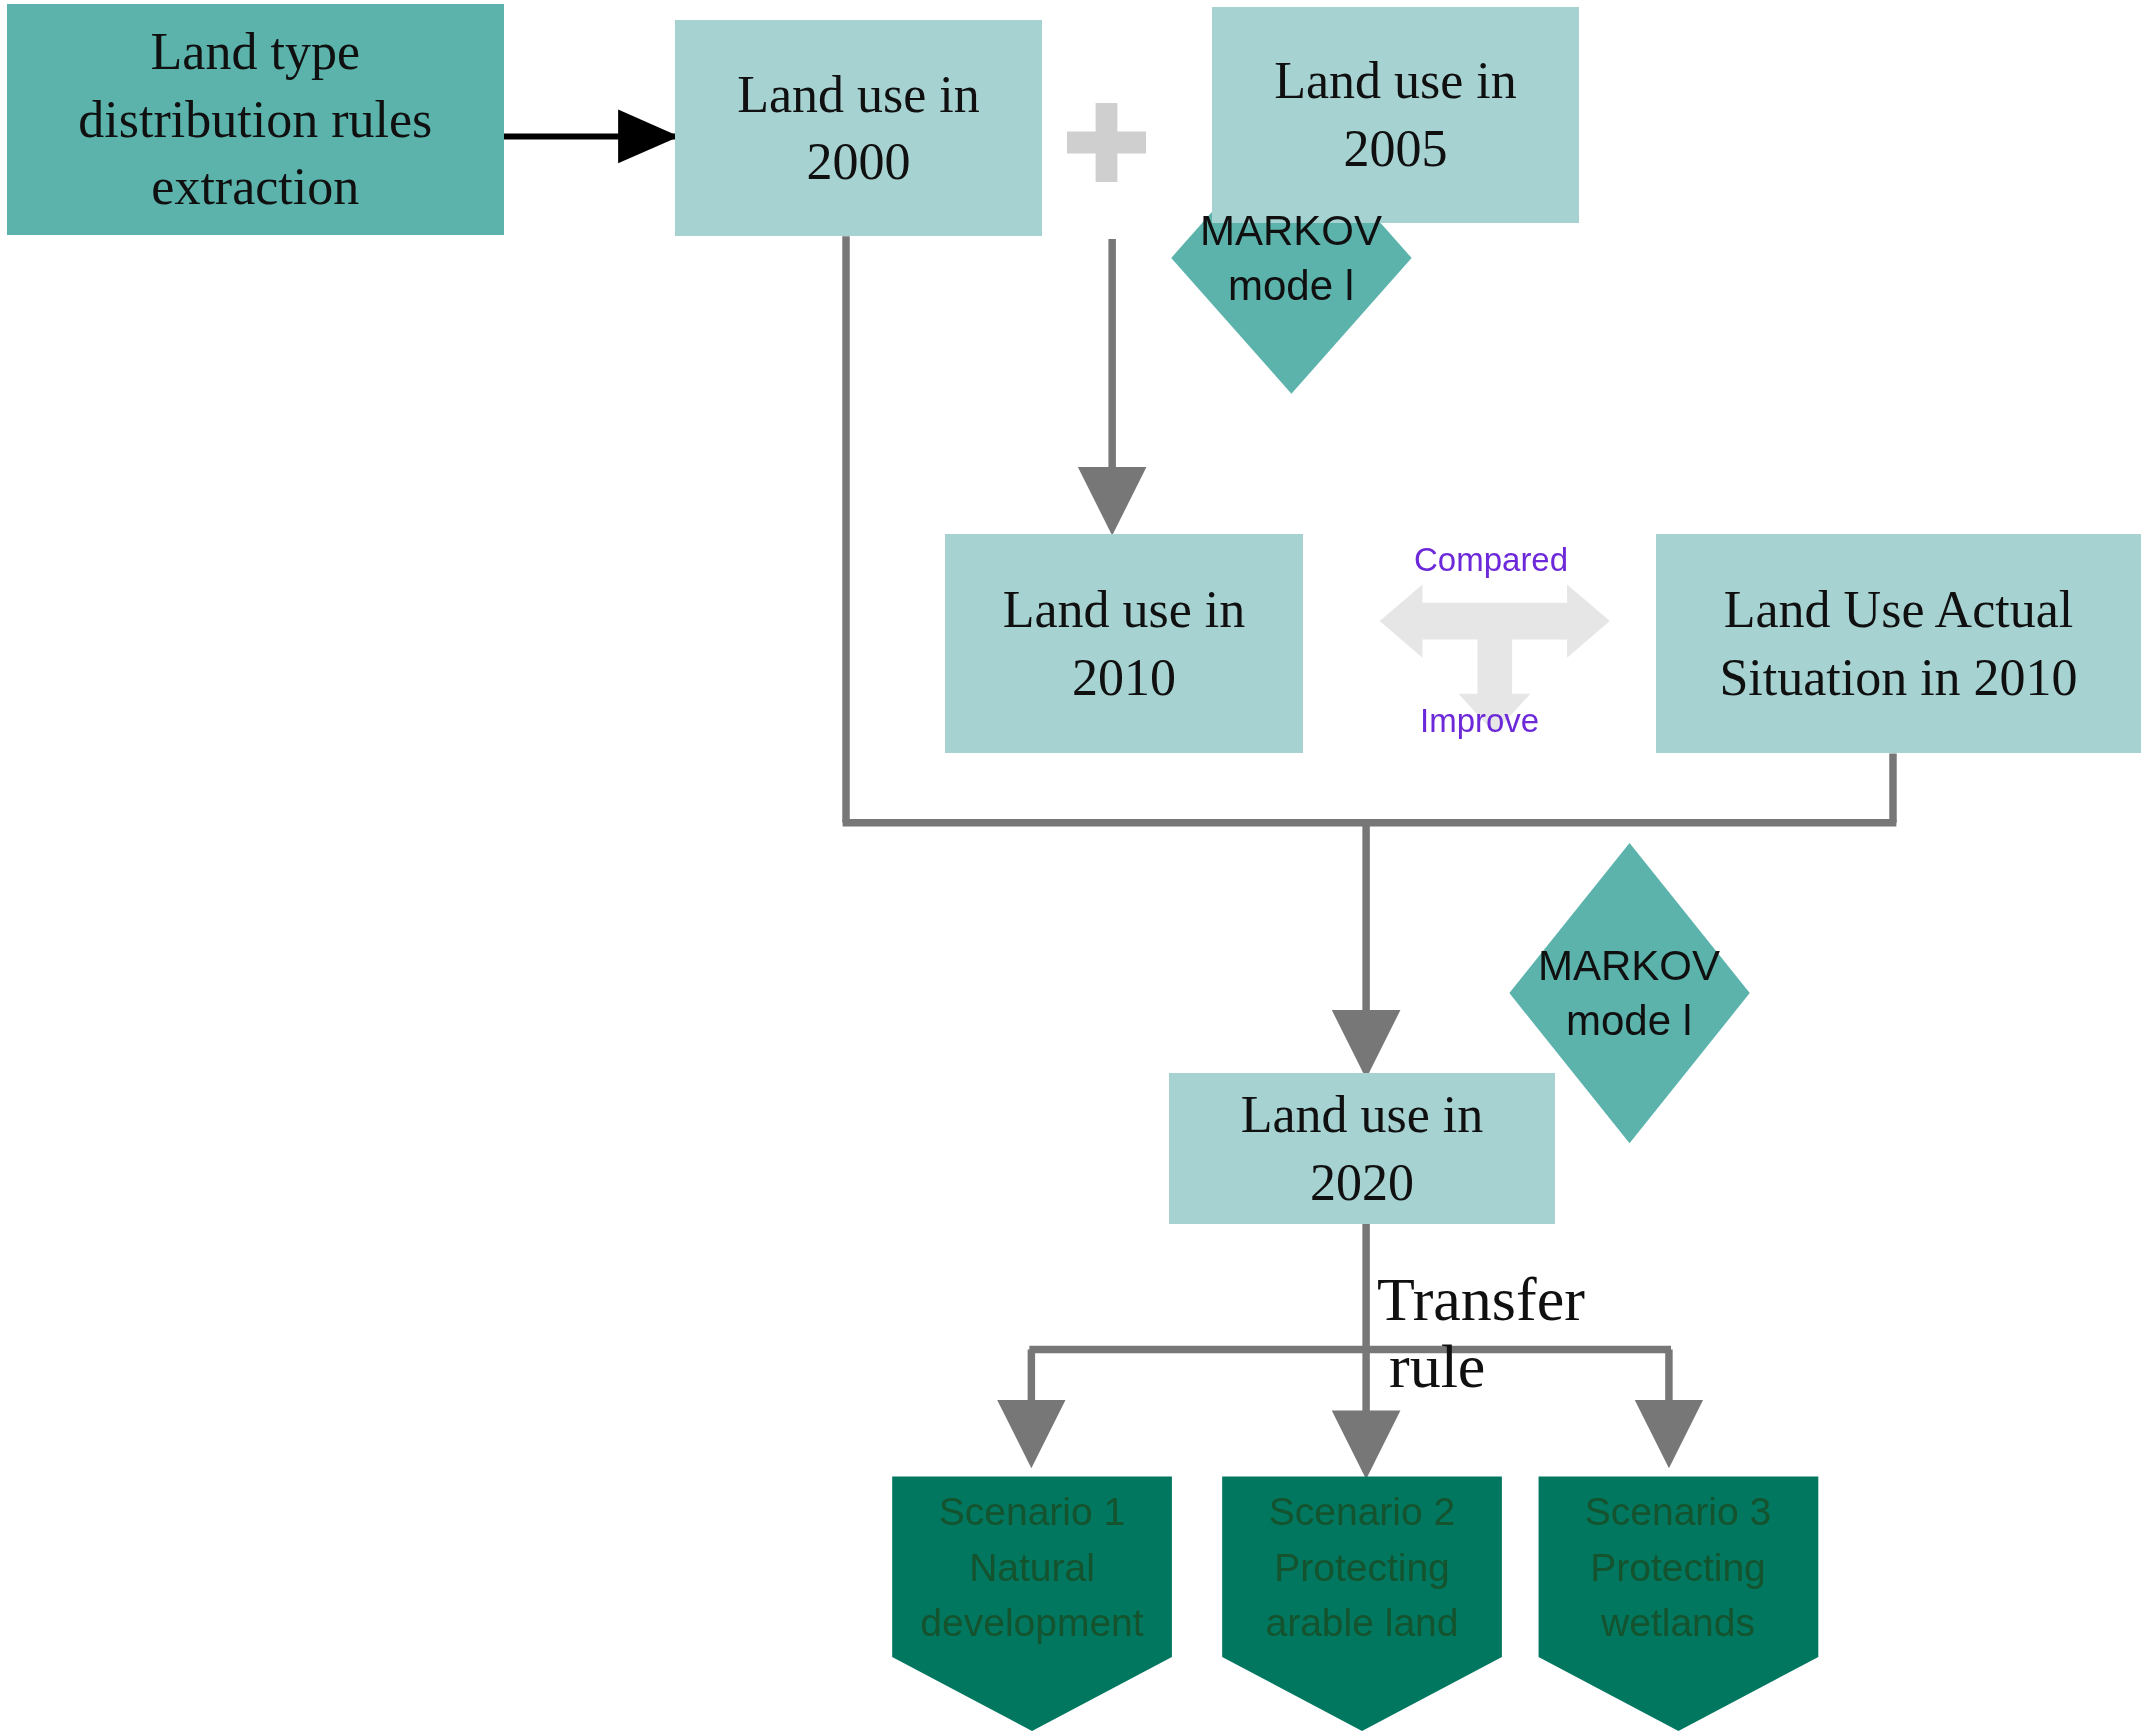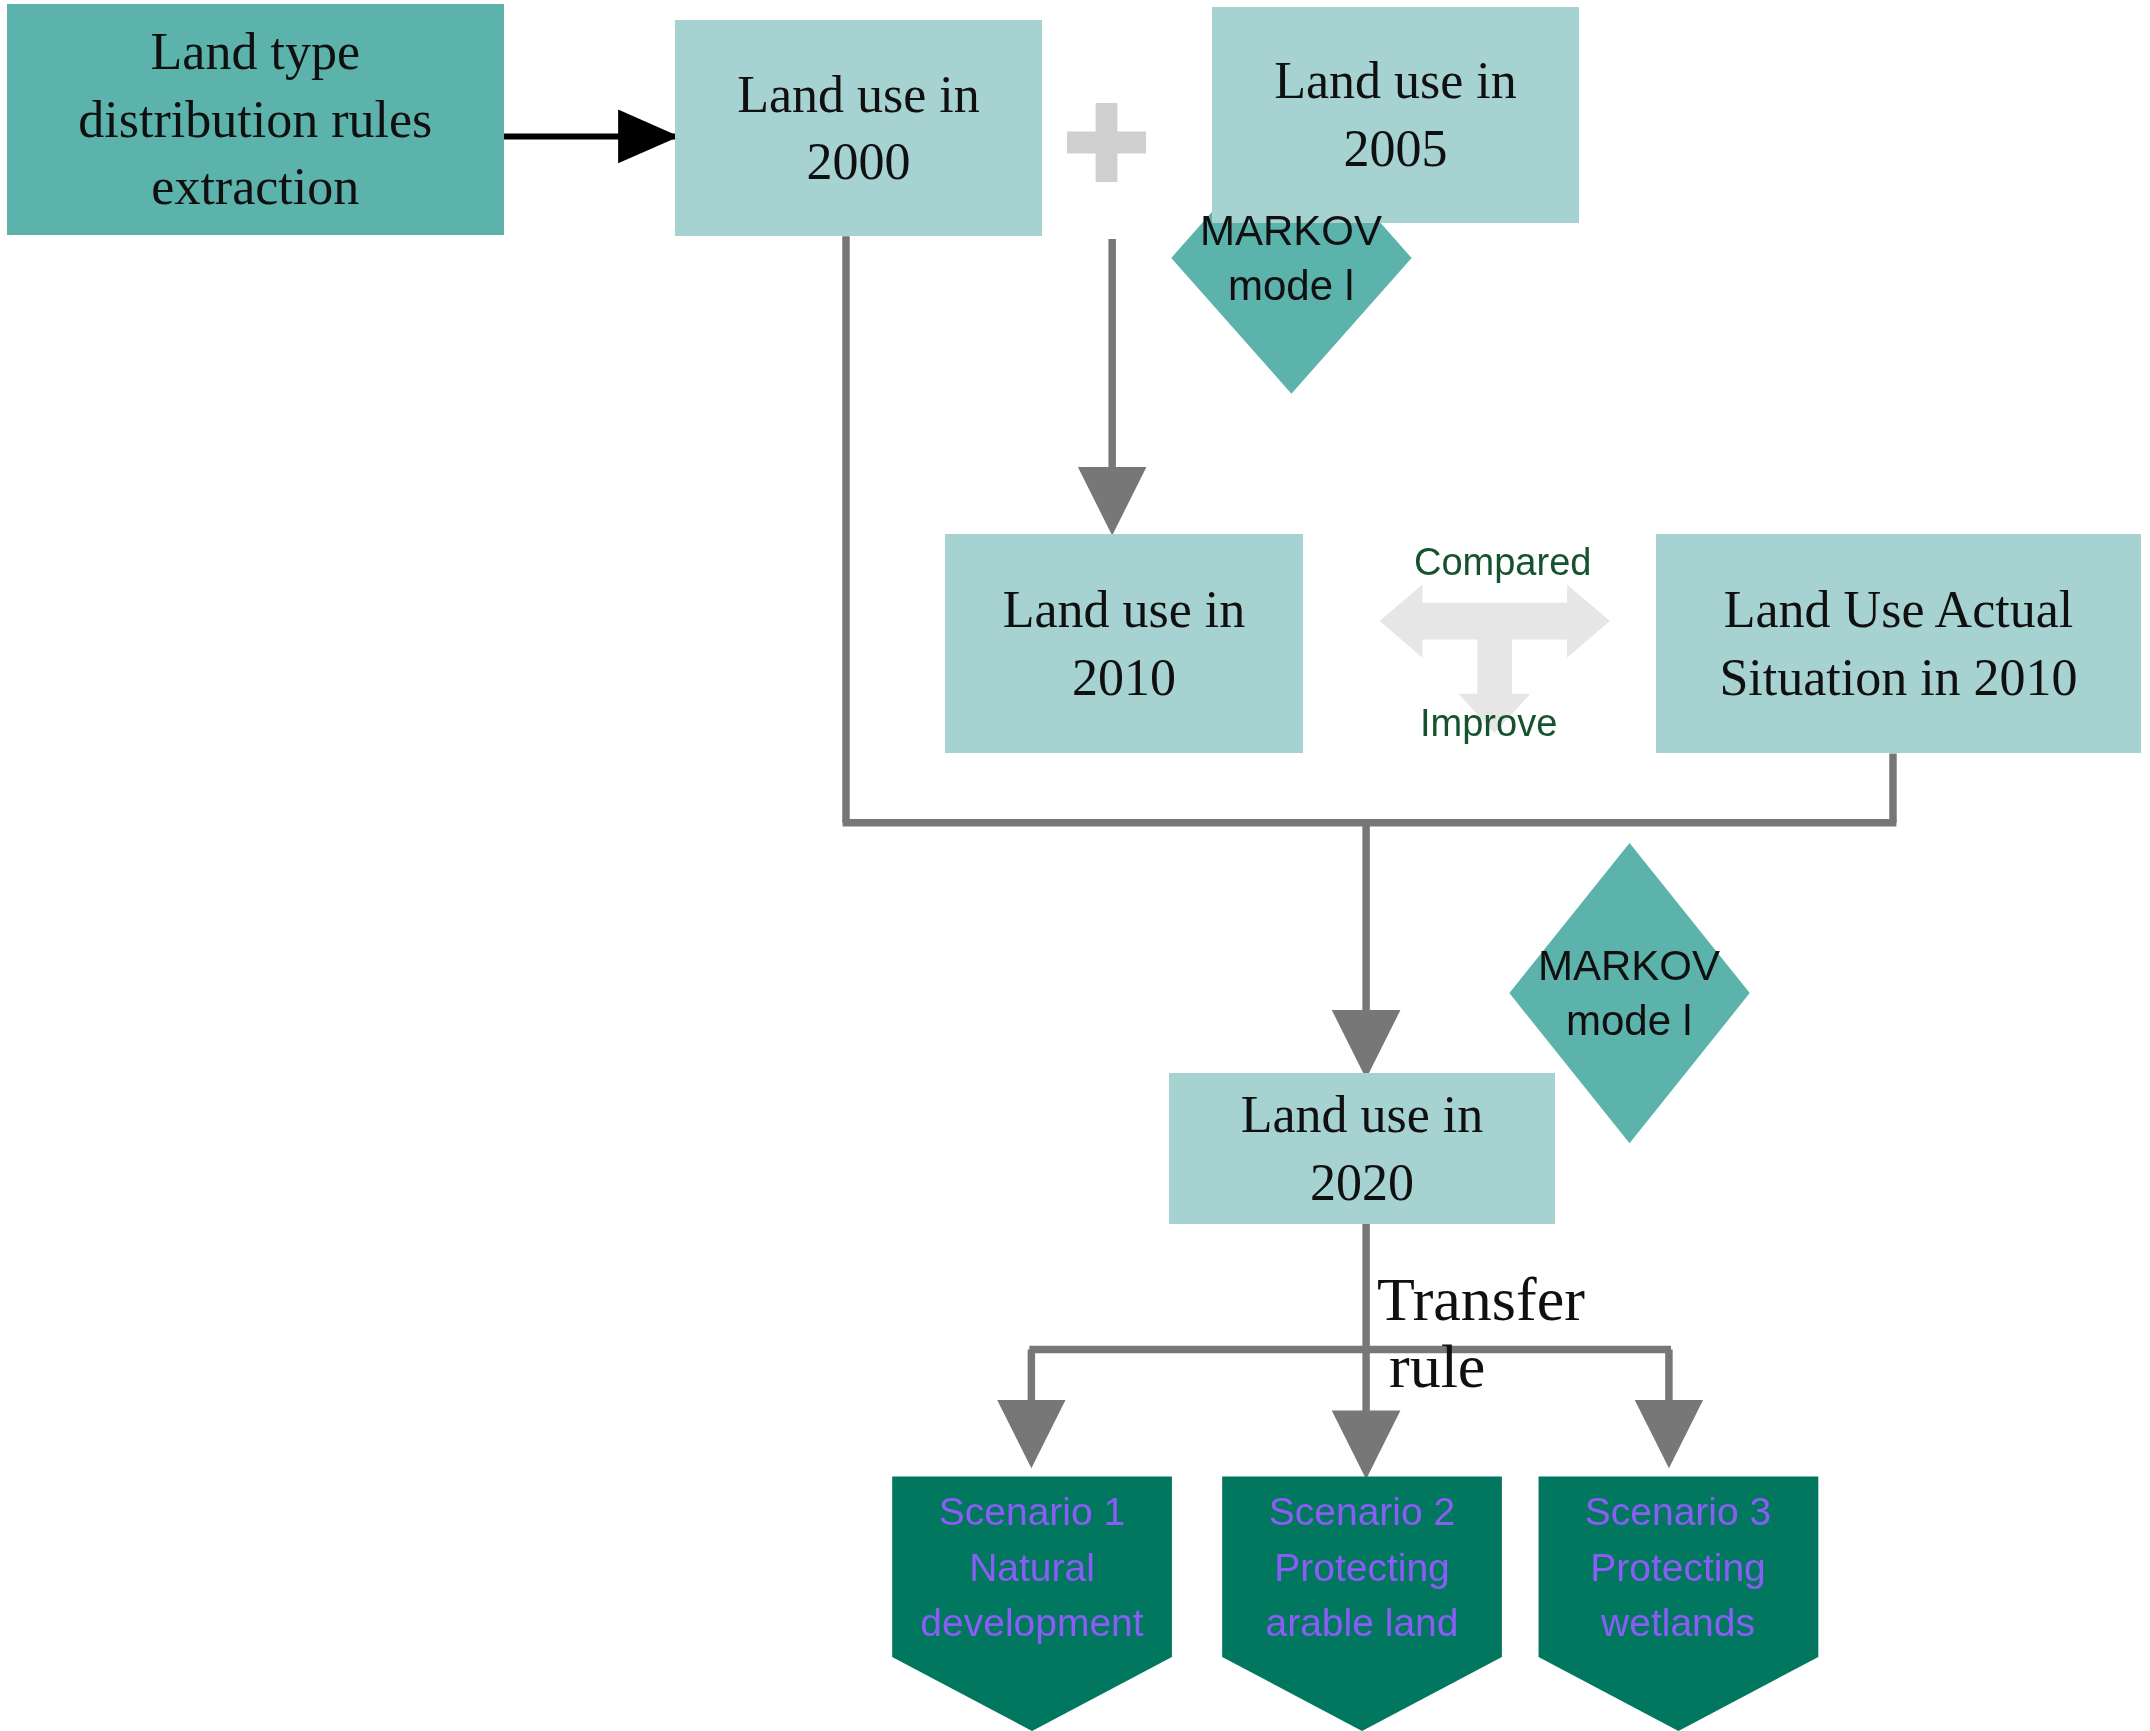--- a/index.html
+++ b/index.html
@@ -46,29 +46,29 @@
     line-height: 1.30;
   }
   .sans-node {
     font-family: "Liberation Sans", sans-serif;
     color: #101010;
     font-size: 42px;
     line-height: 1.32;
   }
   .scenario-text {
     font-family: "Liberation Sans", sans-serif;
-    color: #8b5cf6;
+    color: #14532d;
     font-size: 39px;
     line-height: 1.42;
   }
   .edge-label {
     position: absolute;
     font-family: "Liberation Sans", sans-serif;
-    color: #14532d;
-    font-size: 38px;
+    color: #6d28d9;
+    font-size: 33px;
     line-height: 1.2;
     white-space: nowrap;
   }
   .edge-label-serif {
     position: absolute;
     font-family: "Liberation Serif", serif;
     color: #101010;
     font-size: 62px;
     line-height: 1.3;
     white-space: nowrap;

